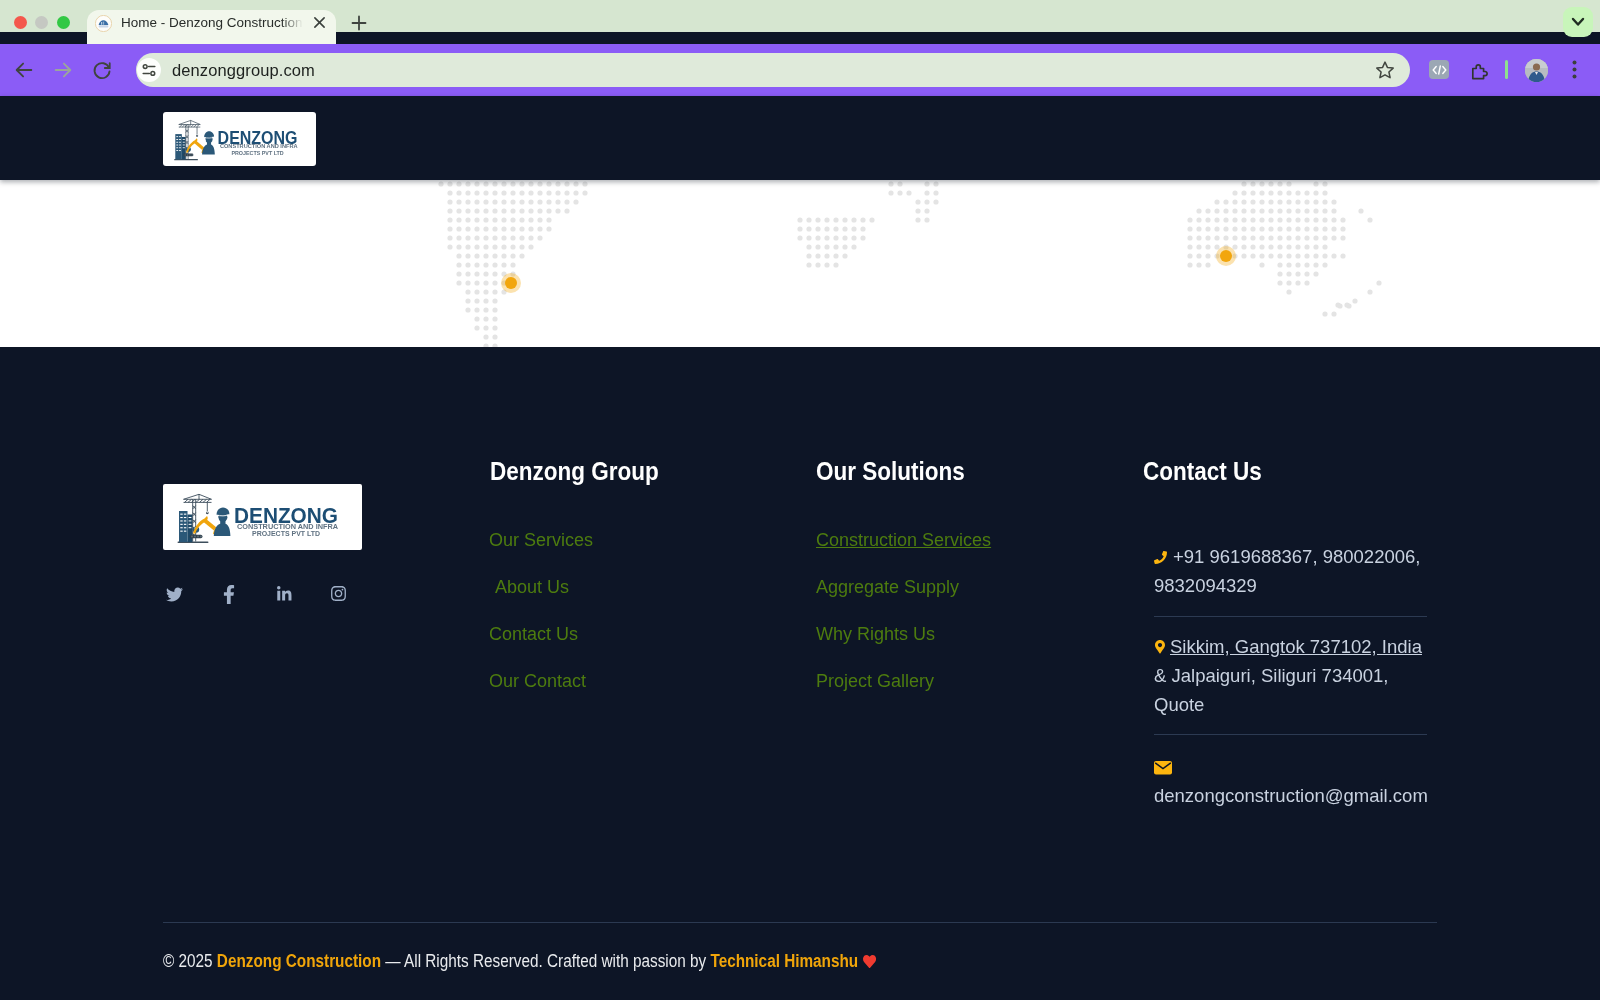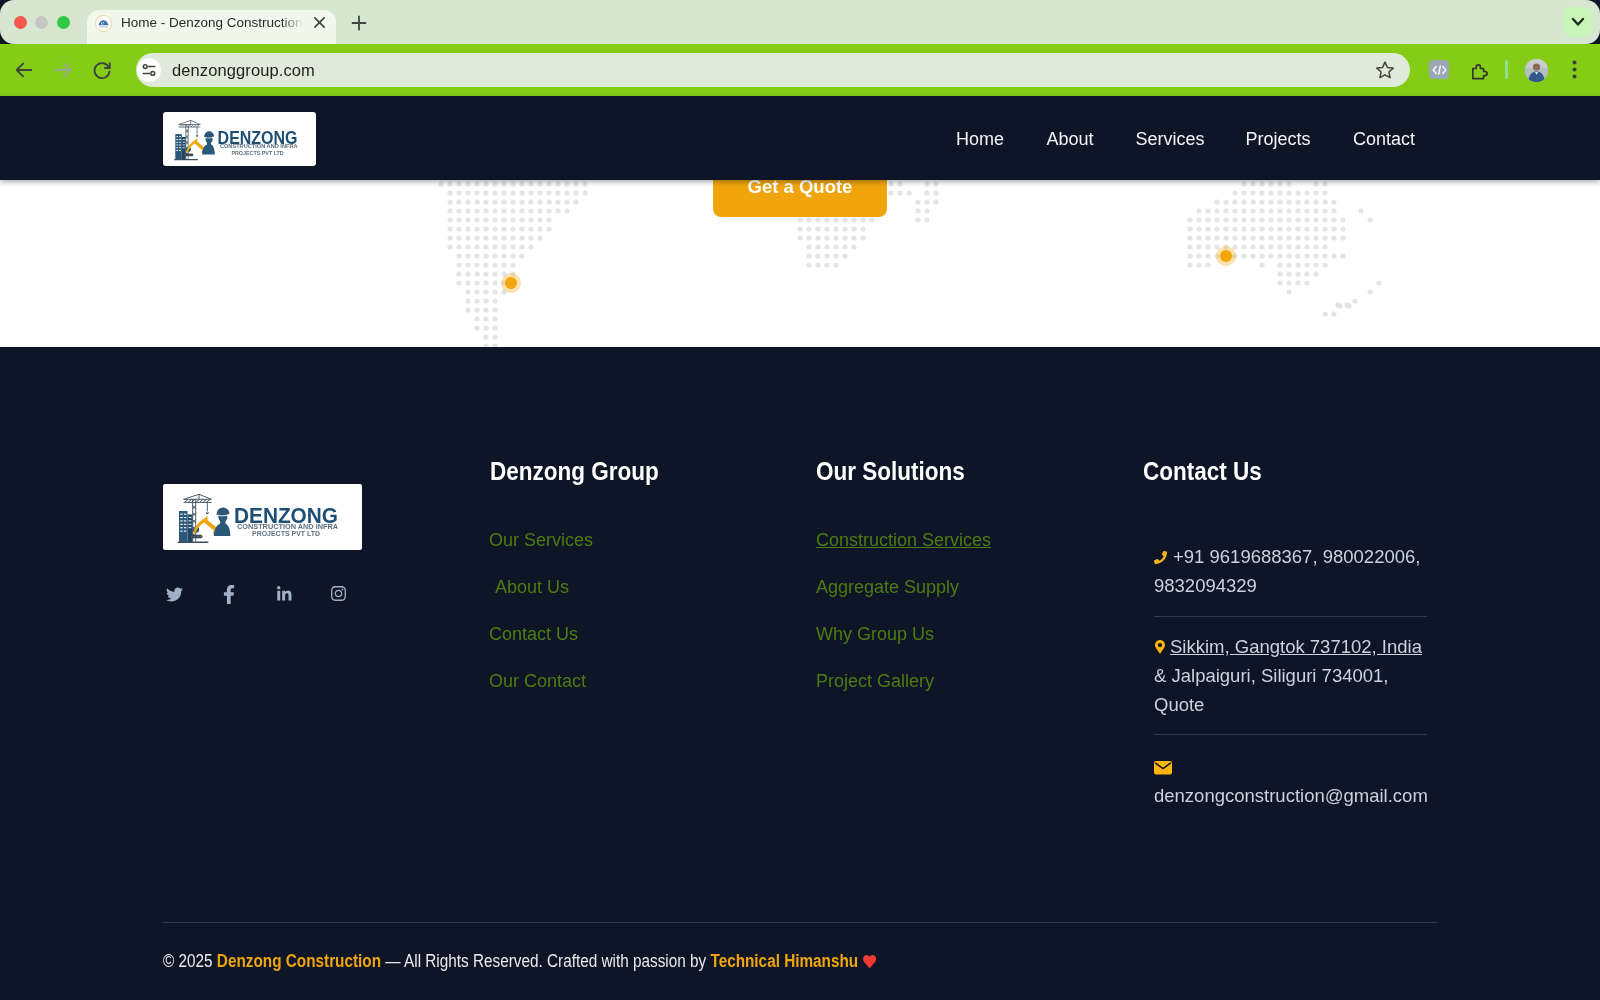--- a/index.html
+++ b/index.html
@@ -3,27 +3,27 @@
 <meta charset="utf-8">
 <title>Home - Denzong Construction</title>
 <style>
   * { margin:0; padding:0; box-sizing:border-box; }
   html,body { width:1600px; height:1000px; overflow:hidden; }
   body { font-family:"Liberation Sans", sans-serif; }
   .abs { position:absolute; }
   #stage { position:relative; width:1600px; height:1000px; background:#0d1526; }
 
   
-  #tabbar { left:0; top:0; width:1600px; height:44px; background:#d6e6d0;border-radius:14px; }
+  #tabbar { left:0; top:0; width:1600px; height:32px; background:#d6e6d0; }
   .tl { border-radius:50%; width:13px; height:13px; top:16px; }
   #tab { left:87px; top:10px; width:249px; height:35px; background:#f2f7ec; border-radius:12px 12px 0 0; }
   #tabtitle { left:121px; top:15px; width:182px; height:17px; font-size:13.5px; color:#282c29; white-space:nowrap; overflow:hidden;
     -webkit-mask-image:linear-gradient(90deg,#000 88%,transparent 100%); }
   #chevbtn { left:1563px; top:7px; width:30px; height:30px; border-radius:9px; background:#c8f5ba; }
-  #toolbar { left:0; top:44px; width:1600px; height:52px; background:#84cc16; }
+  #toolbar { left:0; top:44px; width:1600px; height:52px; background:#8b5cf6; }
   #pill { left:136px; top:9px; width:1274px; height:34px; border-radius:17px; background:#dfeada; }
   #pillcirc { left:137px; top:14px; width:24px; height:24px; border-radius:50%; background:#fdfefc; }
   #url { left:172px; top:17px; font-size:16.5px; color:#1d211e; letter-spacing:0.1px; }
   #codebadge { left:1429px; top:16px; width:20px; height:19px; border-radius:4px; background:#9ba7b4; }
   #greensep { left:1505px; top:16px; width:3px; height:19px; border-radius:2px; background:#8fe08f; }
   #avatar { left:1525px; top:14.5px; width:23px; height:23px; border-radius:50%; overflow:hidden; background:#aab4bd; }
 
   
   #pgheader { left:0; top:96px; width:1600px; height:84px; background:#0d1526; z-index:2; box-shadow:0 2px 5px rgba(10,16,30,0.35); }
   .logobox { background:#fff; }
@@ -104,27 +104,20 @@
  <path d="M50.8 52 C51.2 44.5 54 40.8 57.2 39.8 L57.2 36 L62.5 36 L62.5 39.8 C65.8 41 67.2 45.5 67.4 52 Z" fill="#2b5878"></path>
  <circle cx="59.8" cy="33.2" r="4.6" fill="#2b5878"></circle>
  <path d="M53.6 30.9 C53.2 26.6 56.4 23.4 60 23.4 C63.6 23.4 66.6 26.4 66.4 30.4 Z" fill="#2b5878"></path>
  <path d="M53.3 31 C57.5 32.2 62.5 32.2 66.7 30.6" stroke="#fff" stroke-width="0.9" fill="none"></path>
  <path d="M55.2 33 L53.9 35.4 L55.8 36.2 Z" fill="#ffffff"></path>
 </g>
 <text x="71" y="39" font-family="Liberation Sans, sans-serif" font-size="22.5" font-weight="bold" fill="#1d4e74" textLength="104" lengthAdjust="spacingAndGlyphs">DENZONG</text>
 <text x="74" y="44.6" font-family="Liberation Sans, sans-serif" font-size="7.2" font-weight="bold" fill="#5f7181" textLength="101" lengthAdjust="spacingAndGlyphs">CONSTRUCTION AND INFRA</text>
 <text x="89" y="52" font-family="Liberation Sans, sans-serif" font-size="7.2" font-weight="bold" fill="#5f7181" textLength="68" lengthAdjust="spacingAndGlyphs">PROJECTS PVT LTD</text>
 </svg></div>
-    <div class="abs" id="nav">
-      <span class="navlink" style="left:980px;">Home</span>
-      <span class="navlink" style="left:1070px;">About</span>
-      <span class="navlink" style="left:1170px;">Services</span>
-      <span class="navlink" style="left:1278px;">Projects</span>
-      <span class="navlink" style="left:1384px;">Contact</span>
-    </div>
   </div>
 
   <div class="abs" id="band">
     <svg class="abs" style="left:0;top:0;" width="1600" height="167" viewBox="0 180 1600 167" fill="#e4e4e4">
       <circle cx="441" cy="184" r="2.6"></circle>
         <circle cx="450" cy="184" r="2.6"></circle>
         <circle cx="450" cy="193" r="2.6"></circle>
         <circle cx="450" cy="202" r="2.6"></circle>
         <circle cx="450" cy="211" r="2.6"></circle>
         <circle cx="450" cy="220" r="2.6"></circle>
@@ -500,21 +493,20 @@
         <circle cx="1347" cy="305" r="2.6"></circle>
         <circle cx="1349" cy="306" r="2.6"></circle>
         <circle cx="1355" cy="301" r="2.6"></circle>
         <circle cx="1361" cy="211" r="2.6"></circle>
         <circle cx="1370" cy="220" r="2.6"></circle>
         <circle cx="1370" cy="292" r="2.6"></circle>
         <circle cx="1379" cy="283" r="2.6"></circle>
     </svg>
     <div class="abs odot" style="left:505px; top:97px;"></div>
     <div class="abs odot" style="left:1220px; top:70px;"></div>
-    <div class="abs" id="quote">Get a Quote</div>
   </div>
 
   <div class="abs" id="footer">
     <div class="abs logobox" id="flogo"><svg viewBox="0 0 199 66" width="100%" height="100%" preserveAspectRatio="none">
 <g>
  <rect x="14.5" y="57.5" width="31" height="1.6" rx="0.8" fill="#3d4e5c"></rect>
 
  <rect x="16" y="27" width="8.5" height="31" fill="#2b5878"></rect>
  <rect x="24.5" y="30.5" width="5" height="27.5" fill="#1f4a69"></rect>
  <g fill="#ffffff">
@@ -584,21 +576,21 @@
 
     <h3 class="fh3" style="left:490px;">Denzong Group</h3>
     <span class="flink" style="left:489px; top:183px;">Our Services</span>
     <span class="flink" style="left:495px; top:230px;">About Us</span>
     <span class="flink" style="left:489px; top:277px;">Contact Us</span>
     <span class="flink" style="left:489px; top:324px;">Our Contact</span>
 
     <h3 class="fh3" style="left:816px;">Our Solutions</h3>
     <span class="flink" style="left:816px; top:183px;text-decoration:underline;">Construction Services</span>
     <span class="flink" style="left:816px; top:230px;">Aggregate Supply</span>
-    <span class="flink" style="left:816px; top:277px;">Why Group Us</span>
+    <span class="flink" style="left:816px; top:277px;">Why Rights Us</span>
     <span class="flink" style="left:816px; top:324px;">Project Gallery</span>
 
     <h3 class="fh3" style="left:1143px;">Contact Us</h3>
     <svg class="abs" style="left:1154px;top:204px;width:13px;height:13px;" viewBox="0 0 512 512" fill="#fcb50f">
         <path d="M493.4 24.6l-104-24c-11.3-2.6-22.9 3.3-27.5 13.9l-48 112c-4.2 9.8-1.4 21.3 6.9 28l60.6 49.6c-36 76.7-98.9 140.5-177.2 177.2l-49.6-60.6c-6.8-8.3-18.2-11.1-28-6.9l-112 48C3.9 366.5-2 378.1.6 389.4l24 104C27.1 504.2 36.7 512 48 512c256.1 0 464-207.5 464-464 0-11.2-7.7-20.9-18.6-23.4z"></path>
       </svg>
       <span class="ctext" style="left:1173px; top:199px;">+91 9619688367, 980022006,</span>
       <span class="ctext" style="left:1154px; top:228px;">9832094329</span>
       <div class="cdiv" style="top:269px;"></div>
       <svg class="abs" style="left:1155px;top:293px;width:10px;height:13.5px;" viewBox="0 0 384 512" fill="#fcb50f">

